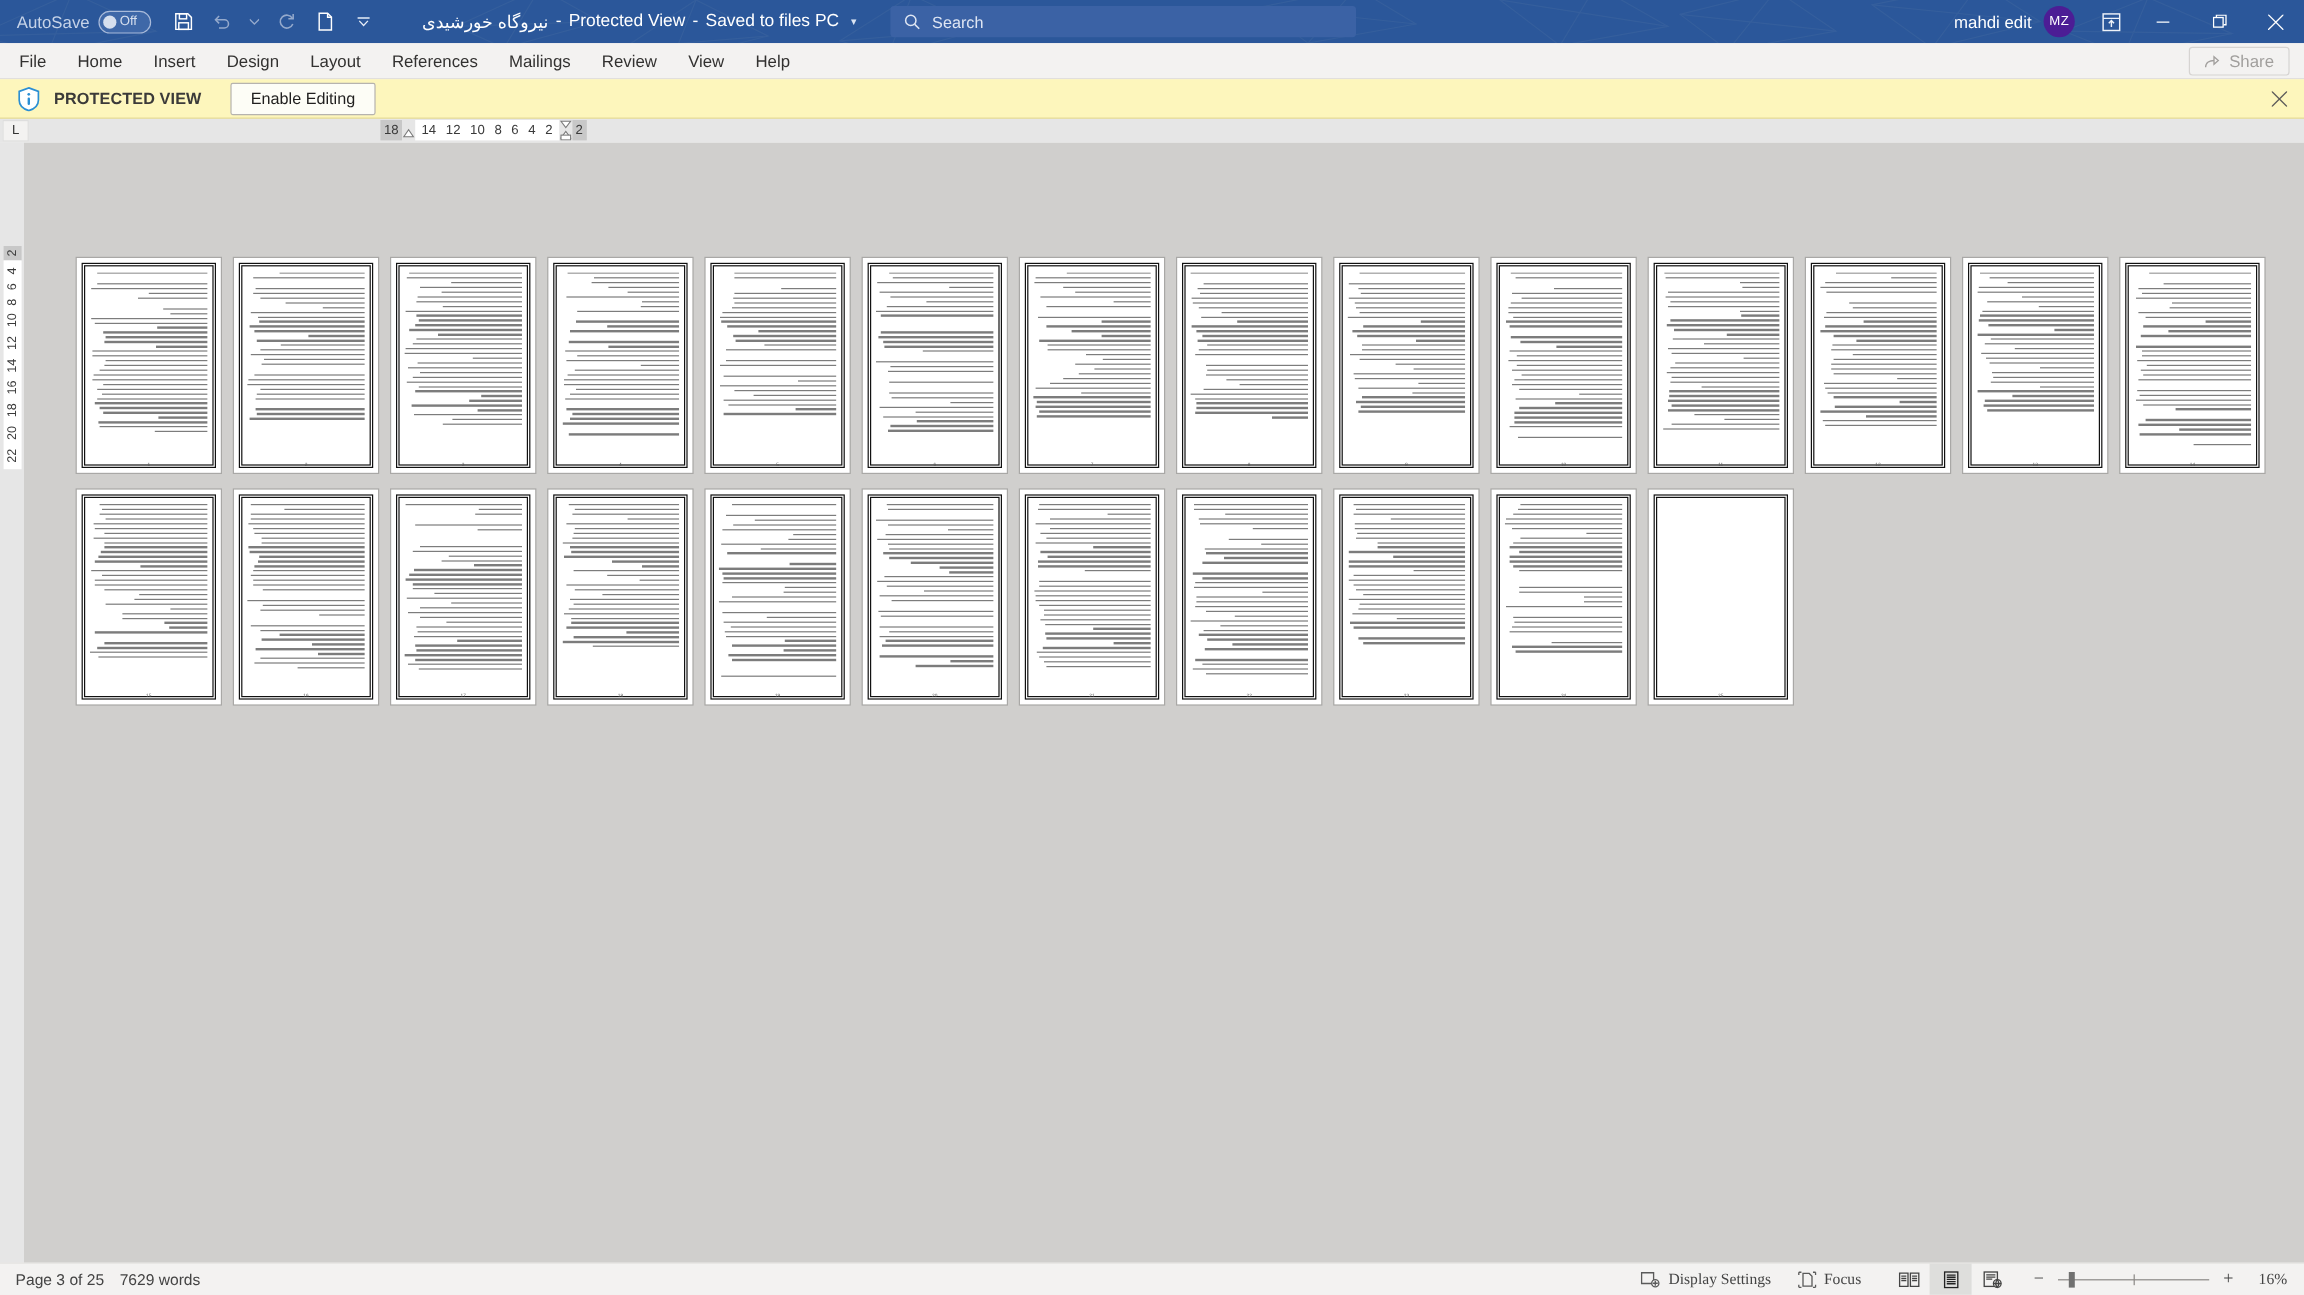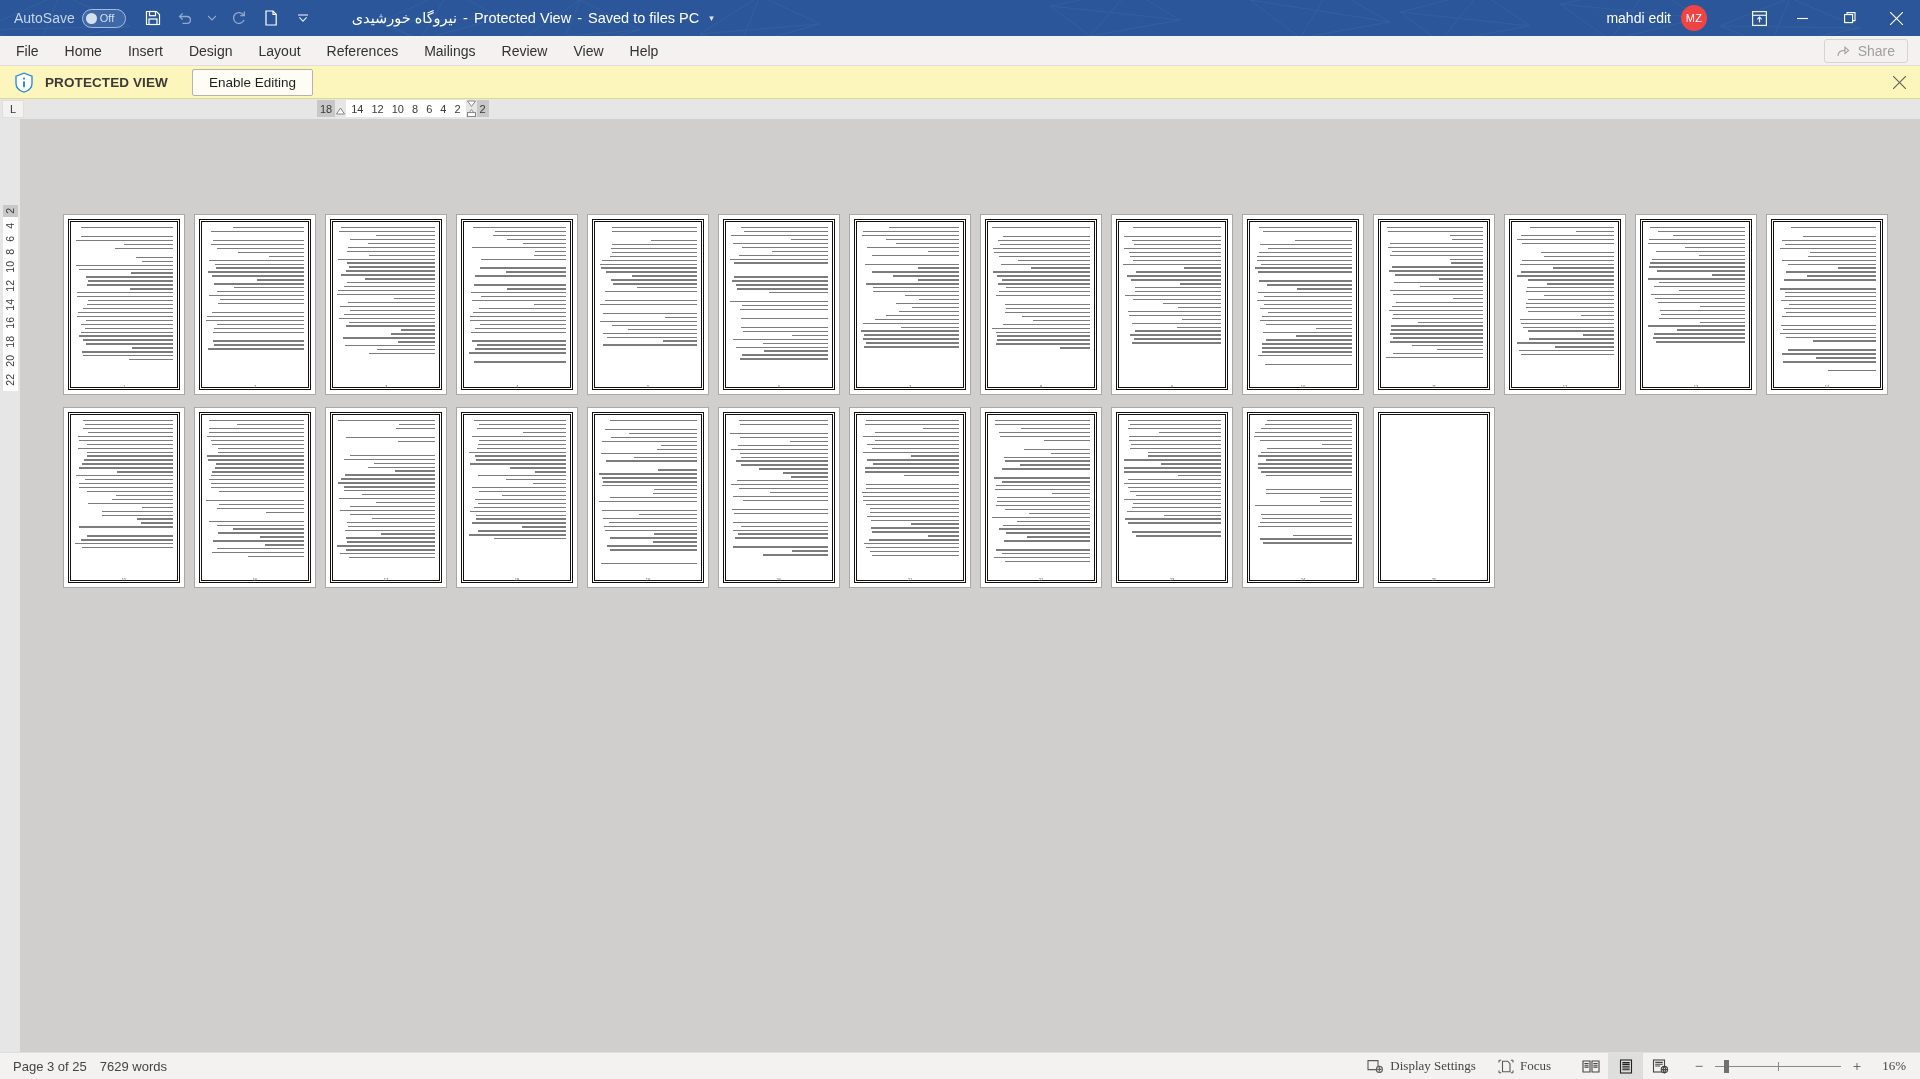--- a/index.html
+++ b/index.html
@@ -45,23 +45,23 @@
   .tb-title .caret { font-size: 9px; color: #dbe4f2; margin-left: 4px; }
   .rtl { direction: rtl; unicode-bidi: bidi-override; }
   .searchbox {
     width: 388px; height: 26px; background: #3b62a5; border-radius: 3px;
     display: flex; align-items: center; gap: 10px; padding: 0 11px;
     margin-left: 28px; color: #dfe6f3; font-size: 13.5px;
   }
   .tb-right { margin-left: auto; display: flex; align-items: center; height: 100%; }
   .user-name { font-size: 14px; color: #fff; margin-right: 10px; white-space: nowrap;}
   .avatar {
-    width: 26px; height: 26px; border-radius: 50%; background: #ef4444;
+    width: 26px; height: 26px; border-radius: 50%; background: #4c1d95;
     color: #fff; font-size: 11px; display: flex; align-items: center; justify-content: center;
-    margin-right: 32px; letter-spacing: .3px;
+    margin-right: 10px; letter-spacing: .3px;
   }
   .ribbon-display { width: 40px; height: 36px; display:flex; align-items:center; justify-content:center; color:#eef2f9;}
   .wbtn {
     width: 47px; height: 36px; display: flex; align-items: center; justify-content: center;
     color: #fff;
   }
 
   
   .ribbonbar {
     height: 30px; background: #f3f2f1; display: flex; align-items: stretch; flex: none;
@@ -252,20 +252,29 @@
 
     <div class="tb-title">
       <span class="rtl">نیروگاه خورشیدی</span>
       <span>-</span>
       <span>Protected View</span>
       <span>-</span>
       <span>Saved to files PC</span>
       <span class="caret">▾</span>
     </div>
 
+    <div class="searchbox">
+      <span>
+        <svg width="14" height="14" viewBox="0 0 14 14" fill="none" stroke="#dfe6f3" stroke-width="1.25">
+          <circle cx="6" cy="6" r="4.3"></circle>
+            <path d="M9.3 9.3 13 13"></path>
+        </svg>
+      </span>
+      <span>Search</span>
+    </div>
 
     <div class="tb-right">
       <span class="user-name">mahdi edit</span>
       <span class="avatar">MZ</span>
       <span class="ribbon-display">
         <svg width="17" height="17" viewBox="0 0 17 17" fill="none" stroke="#eef2f9" stroke-width="1.2">
           <rect x="1.6" y="1.6" width="13.8" height="13.8"></rect>
           <path d="M1.6 5.3h13.8"></path>
             <path d="M8.5 12.4V7.2"></path>
             <path d="M6.3 9.4 8.5 7.2l2.2 2.2"></path>

